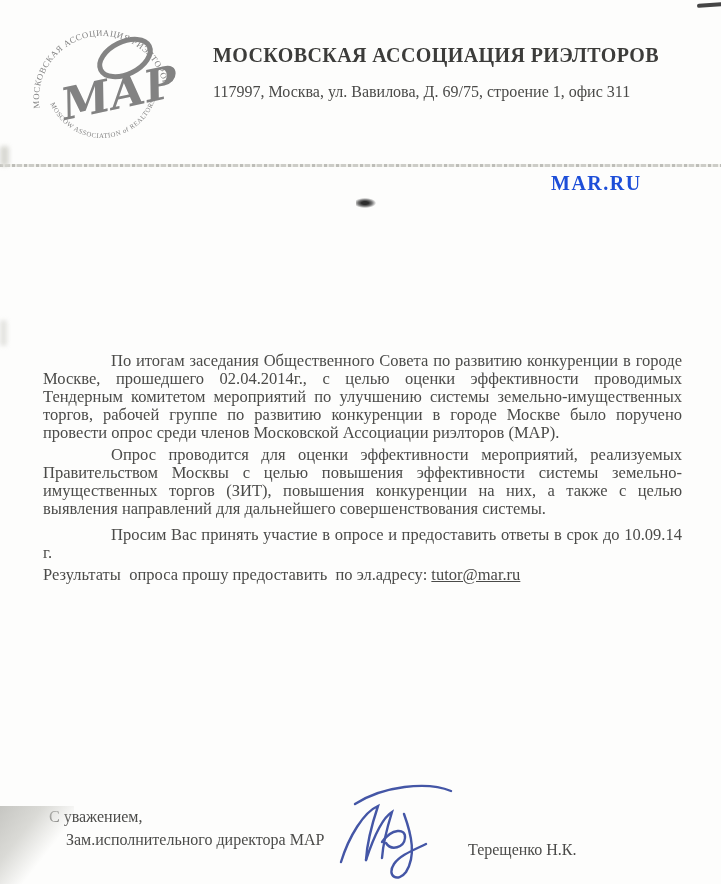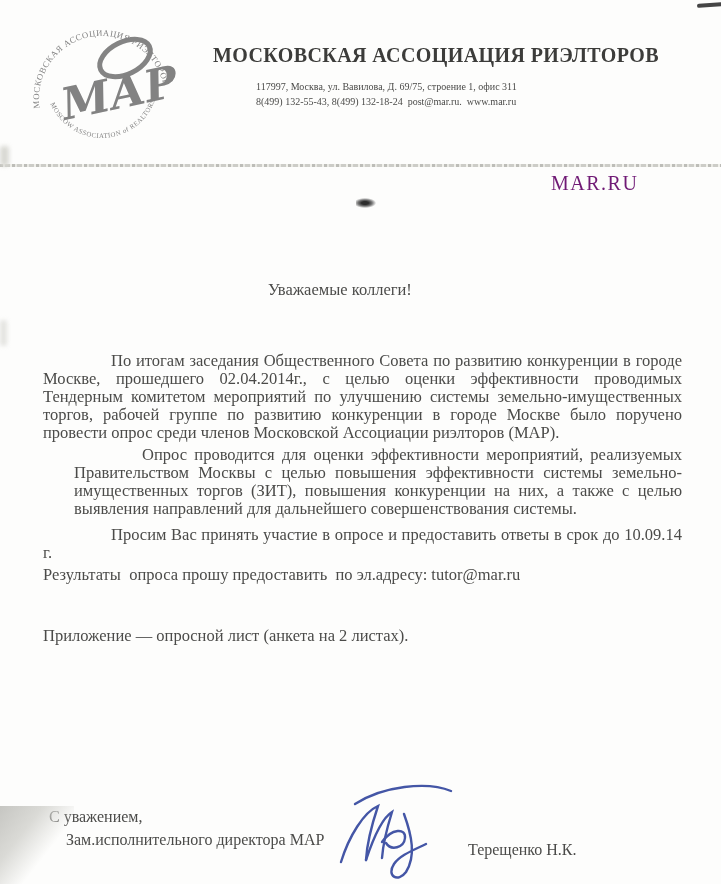--- a/index.html
+++ b/index.html
@@ -17,36 +17,36 @@
     background:linear-gradient(128deg,#c6c6c2 0%, #dadad6 32%, rgba(253,253,252,0) 62%); }
   .smudge { position:absolute; background:#d9d9d4; filter:blur(2px); border-radius:3px; }
   .smudge1 { left:0; top:146px; width:9px; height:20px; }
   .smudge2 { left:0; top:320px; width:7px; height:26px; opacity:.7; }
   .ink-spot { position:absolute; left:356px; top:198px; width:20px; height:10px;
     background:radial-gradient(ellipse at 45% 50%, #2d2d2d 0%, #2d2d2d 22%, #777 45%, rgba(255,255,255,0) 72%); }
   
   .logo { position:absolute; left:26px; top:10px; width:152px; height:150px; }
   .header-text { position:absolute; left:213px; top:44px; width:470px; }
   .org-name { font-size:20px; font-weight:bold; color:#3c3c3a; letter-spacing:.4px; white-space:nowrap; }
-  .address { font-size:10px; color:#4a4a48; line-height:1.45; white-space:pre-wrap;margin-left:43px; }
+  .address { font-size:16px; color:#4a4a48; line-height:1.45; white-space:pre-wrap; }
   .address.first { margin-top:13px; }
   .divider { position:absolute; left:0; top:164px; width:721px; height:3px; opacity:.85;
     background:repeating-linear-gradient(90deg,#b2b2ac 0 3px,#e4e4de 3px 5px,#c4c4be 5px 10px,#eeeee8 10px 12px); }
-  .watermark { position:absolute; left:551px; top:172px; font-size:20px; font-weight:normal;
-    color:#701a75; letter-spacing:1.5px; }
+  .watermark { position:absolute; left:551px; top:172px; font-size:20px; font-weight:bold;
+    color:#1d4ed8; letter-spacing:1.5px; }
   
   .salutation { position:absolute; left:268px; top:280px; font-size:16.5px; color:#4c4c4a; }
   .body-text { position:absolute; left:43px; top:336px; width:639px; font-size:16.5px; }
   .body-text p { margin:0; line-height:18px; text-align:justify; }
   .body-text p.indent { text-indent:68px; }
   .body-text p.p1 { margin-top:16px; }
-  .body-text p.p2 { margin-top:4px;margin-left:31px; }
+  .body-text p.p2 { margin-top:4px; }
   .body-text p.p3 { margin-top:8px; }
   .results-line { margin-top:4px !important; text-align:left !important; white-space:pre-wrap; }
-  .email { }
+  .email { text-decoration:underline; }
   .attachment { margin-top:43px !important; text-align:left !important; }
   
   .closing { position:absolute; left:49px; top:808px; font-size:16px; }
   .sig-title { position:absolute; left:66px; top:831px; font-size:16px; }
   .sig-name { position:absolute; left:468px; top:831px; font-size:16px;margin-top:10px; }
   .signature { position:absolute; left:333px; top:776px; }
 </style>
 </head>
 <body>
 
@@ -69,37 +69,34 @@
         </text>
       </g>
       <ellipse cx="99" cy="48" rx="27" ry="16" transform="rotate(-26 99 48)" fill="none" stroke="#848484" stroke-width="5"></ellipse>
       <text x="34" y="102" font-size="44" font-style="italic" font-weight="bold" font-family="DejaVu Serif, serif" transform="rotate(-12 75 82)" fill="#828282">МАР</text>
     </svg>
   </div>
 
   <div class="header-text">
     <div class="org-name">МОСКОВСКАЯ АССОЦИАЦИЯ РИЭЛТОРОВ</div>
     <div class="address first">117997, Москва, ул. Вавилова, Д. 69/75, строение 1, офис 311</div>
-    <div class="address">8(499) 132-55-43, 8(499) 132-18-24  post@mar.ru.  www.mar.ru</div>
   </div>
 
   <div class="divider"></div>
 
   <div class="watermark">MAR.RU</div>
 
   <div class="ink-spot"></div>
 
-  <div class="salutation">Уважаемые коллеги!</div>
 
   <div class="body-text">
     <p class="indent p1">По итогам заседания Общественного Совета по развитию конкуренции в городе Москве, прошедшего 02.04.2014г., с целью оценки эффективности проводимых Тендерным комитетом мероприятий по улучшению системы земельно-имущественных торгов, рабочей группе по развитию конкуренции в городе Москве было поручено провести опрос среди членов Московской Ассоциации риэлторов (МАР).</p>
     <p class="indent p2">Опрос проводится для  оценки эффективности мероприятий, реализуемых Правительством Москвы с целью повышения эффективности системы земельно-имущественных торгов (ЗИТ), повышения конкуренции на них, а также с целью выявления направлений для дальнейшего совершенствования системы.</p>
     <p class="indent p3">Просим Вас принять участие в опросе и предоставить ответы в срок до 10.09.14 г.</p>
     <p class="results-line"><span>Результаты  опроса прошу предоставить  по эл.адресу: </span><span class="email">tutor@mar.ru</span></p>
-    <p class="attachment">Приложение — опросной лист (анкета на 2 листах).</p>
   </div>
 
   <div class="closing">С уважением,</div>
   <div class="sig-title">Зам.исполнительного директора МАР</div>
 
   <svg class="signature" width="120" height="106" viewBox="0 0 120 106">
     <g fill="none" stroke-width="2.4" stroke-linecap="round" stroke="#4456a6">
       <path d="M 22,28 C 50,10 94,5 118,15"></path>
       <path d="M 8,86 C 16,60 31,36 45,30 C 39,48 34,66 33,84"></path>
       <path d="M 33,84 C 41,60 49,42 59,36 C 54,52 50,68 49,82"></path>

